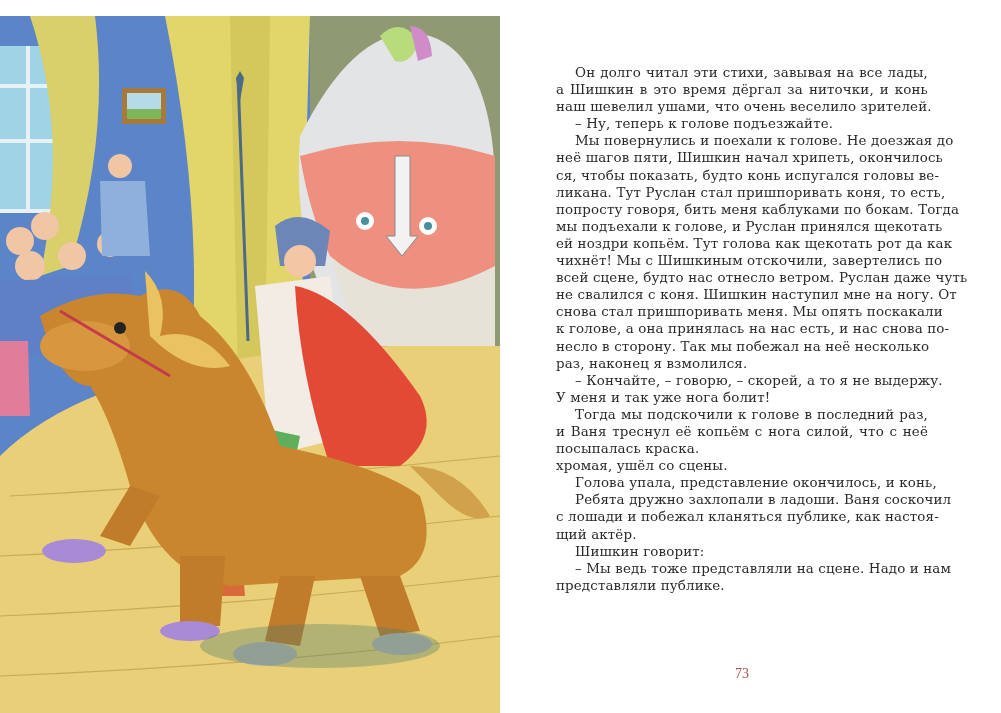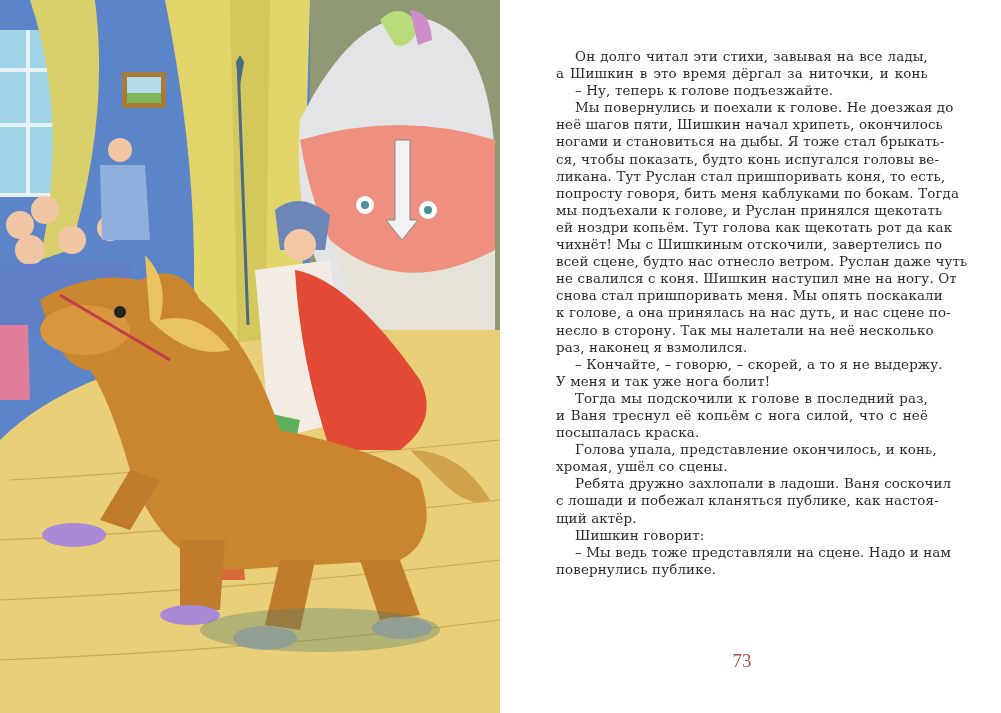--- a/index.html
+++ b/index.html
@@ -1,40 +1,40 @@
 <!DOCTYPE html>
 <html><head>
 <meta charset="utf-8">
 <style>
   html, body { margin: 0; padding: 0; }
   body {
     width: 1001px; height: 713px; overflow: hidden;
     background: #ffffff; position: relative;
     font-family: "DejaVu Serif", "Liberation Serif", serif;
   }
-  .spread { position: absolute; inset: 0; display: block; }
+  .spread { position: absolute; inset: 0; display: block; margin-top: 16px; }
   .illustration {
     position: absolute; left: 0; top: 0; width: 500px; height: 713px;
     overflow: hidden; background: #e8d27a;
   }
   .illustration svg { display: block; }
   .text-page {
     position: absolute; left: 556px; top: 48px; width: 372px;
     color: #2a2a2a;
   }
   .line {
     font-size: 13.4px; line-height: 17.1px; height: 17.1px;
     white-space: nowrap; text-align: justify; text-align-last: justify;
     letter-spacing: 0.15px;
   }
   .line.indent { padding-left: 19px; }
   .line.last { text-align-last: left; }
   .page-number {
     position: absolute; left: 722px; top: 650px; width: 40px;
-    text-align: center; font-size: 19px; color: #b0504a;
+    text-align: center; font-size: 14px; color: #b0504a;
     font-family: "Liberation Serif", serif;
   }
 </style>
 </head>
 <body>
 
 <div class="spread">
 
   <div class="illustration">
     <svg width="500" height="713" viewBox="0 0 500 713" xmlns="http://www.w3.org/2000/svg">
@@ -117,46 +117,46 @@
       <path d="M360 560 L380 620 L420 615 L400 560Z" fill="#c07b2b"></path>
       <ellipse cx="265" cy="638" rx="32" ry="12" fill="#b7b3ad"></ellipse>
       <ellipse cx="402" cy="628" rx="30" ry="11" fill="#b7b3ad"></ellipse>
       <ellipse cx="320" cy="630" rx="120" ry="22" fill="#4a7a6a" opacity="0.35"></ellipse>
     </svg>
   </div>
 
   <div class="text-page" id="text-page">
       <div class="line indent">Он долго читал эти стихи, завывая на все лады,</div>
       <div class="line">а Шишкин в это время дёргал за ниточки, и конь</div>
+      <div class="line">наш шевелил ушами, что очень веселило зрителей.</div>
       <div class="line indent last">– Ну, теперь к голове подъезжайте.</div>
       <div class="line indent">Мы повернулись и поехали к голове. Не доезжая до</div>
       <div class="line">неё шагов пяти, Шишкин начал хрипеть, окончилось</div>
-      <div class="line">ногами и становиться на дыбы. Я тоже стал брыкать-</div>
       <div class="line">ся, чтобы показать, будто конь испугался головы ве-</div>
       <div class="line">ликана. Тут Руслан стал пришпоривать коня, то есть,</div>
       <div class="line">попросту говоря, бить меня каблуками по бокам. Тогда</div>
       <div class="line">мы подъехали к голове, и Руслан принялся щекотать</div>
       <div class="line">ей ноздри копьём. Тут голова как щекотать рот да как</div>
       <div class="line">чихнёт! Мы с Шишкиным отскочили, завертелись по</div>
       <div class="line">всей сцене, будто нас отнесло ветром. Руслан даже чуть</div>
       <div class="line">не свалился с коня. Шишкин наступил мне на ногу. От</div>
       <div class="line">снова стал пришпоривать меня. Мы опять поскакали</div>
-      <div class="line">к голове, а она принялась на нас дуть, и нас сцене по-</div>
-      <div class="line">несло в сторону. Так мы налетали на неё несколько</div>
+      <div class="line">к голове, а она принялась на нас есть, и нас снова по-</div>
+      <div class="line">несло в сторону. Так мы побежал на неё несколько</div>
       <div class="line last">раз, наконец я взмолился.</div>
       <div class="line indent">– Кончайте, – говорю, – скорей, а то я не выдержу.</div>
       <div class="line last">У меня и так уже нога болит!</div>
       <div class="line indent">Тогда мы подскочили к голове в последний раз,</div>
       <div class="line">и Ваня треснул её копьём с нога силой, что с неё</div>
       <div class="line last">посыпалась краска.</div>
+      <div class="line last">хромая, ушёл со сцены.</div>
       <div class="line indent">Голова упала, представление окончилось, и конь,</div>
-      <div class="line last">хромая, ушёл со сцены.</div>
       <div class="line indent">Ребята дружно захлопали в ладоши. Ваня соскочил</div>
       <div class="line">с лошади и побежал кланяться публике, как настоя-</div>
       <div class="line last">щий актёр.</div>
       <div class="line indent last">Шишкин говорит:</div>
       <div class="line indent">– Мы ведь тоже представляли на сцене. Надо и нам</div>
-      <div class="line last">повернулись публике.</div>
+      <div class="line last">представляли публике.</div>
     </div>
 
   <div class="page-number">73</div>
 
 </div>
 
 </body></html>

